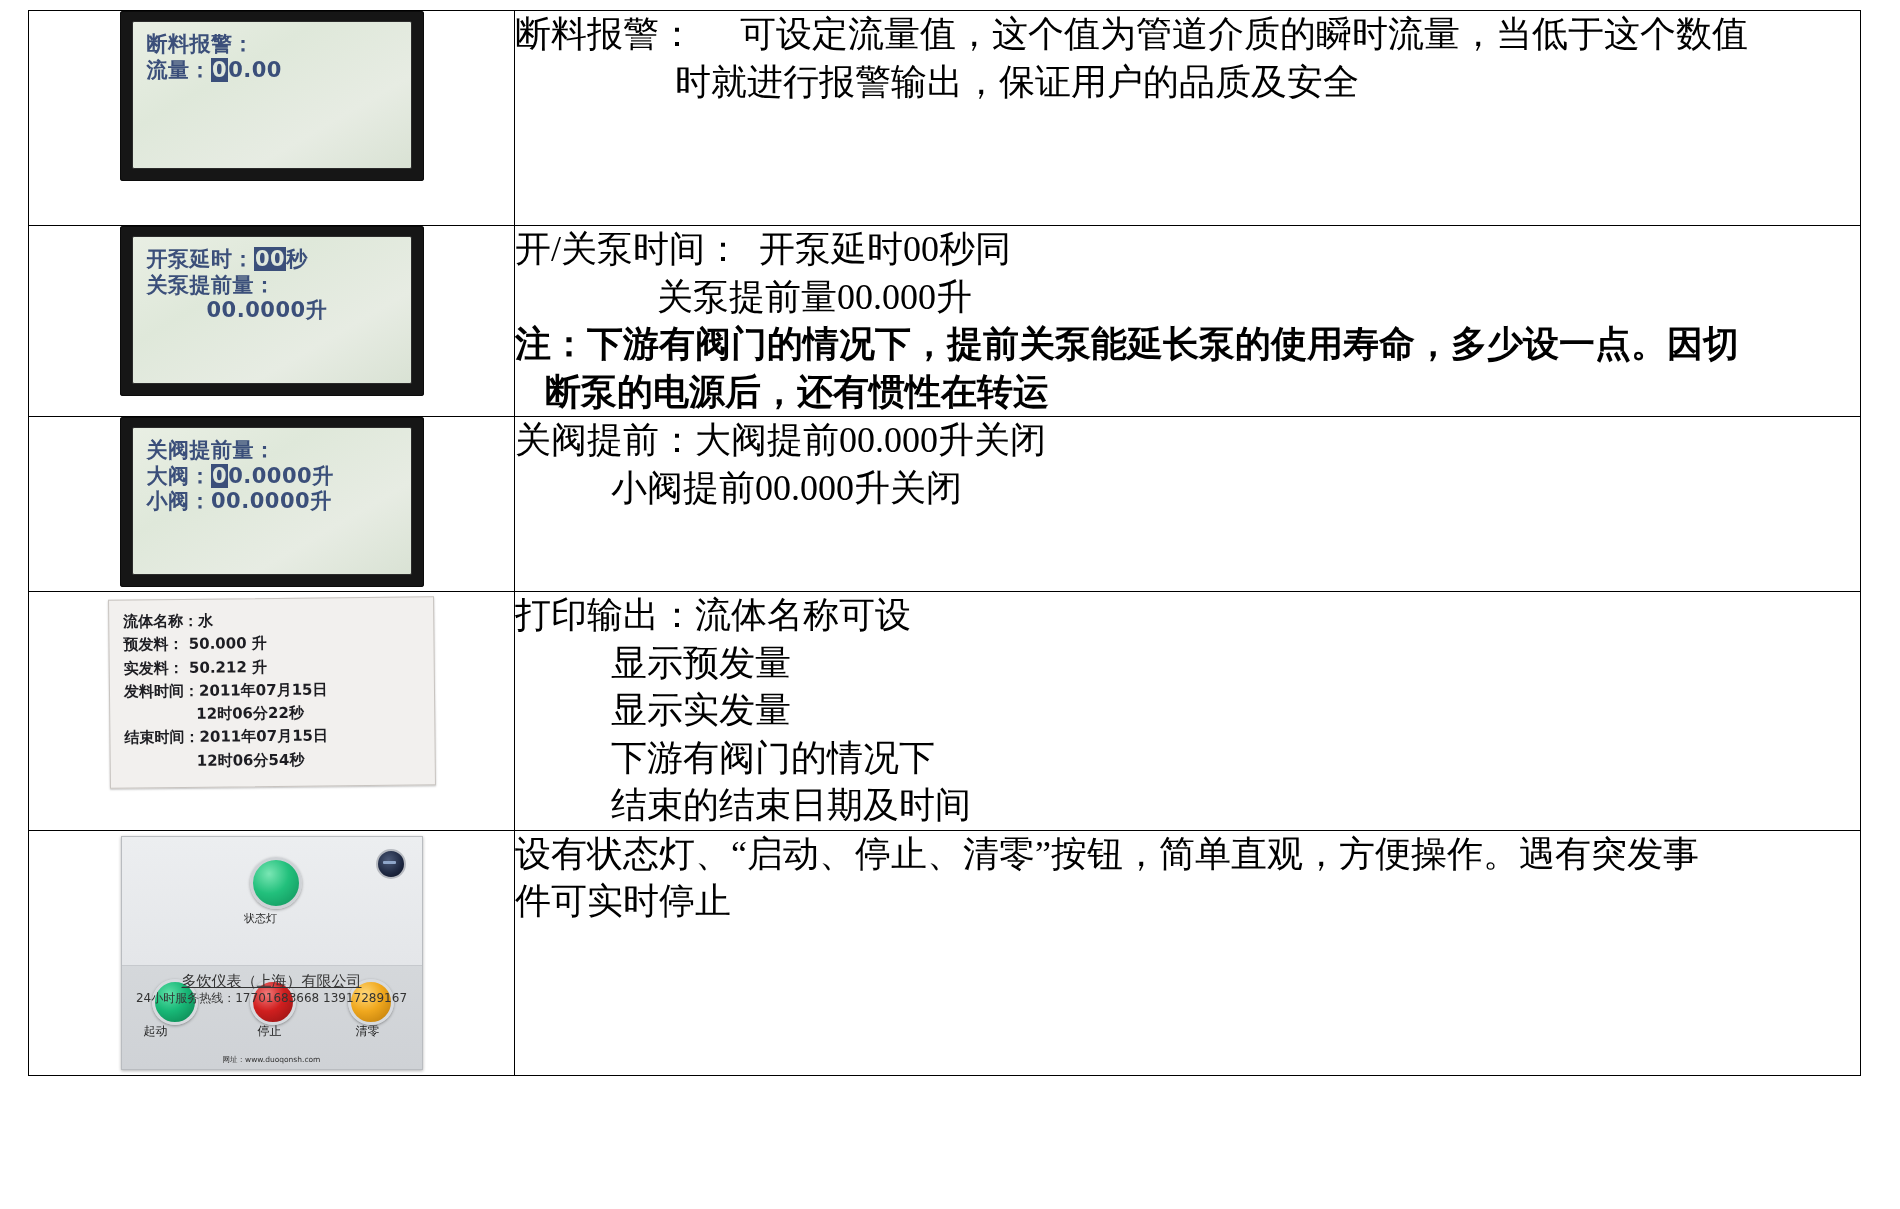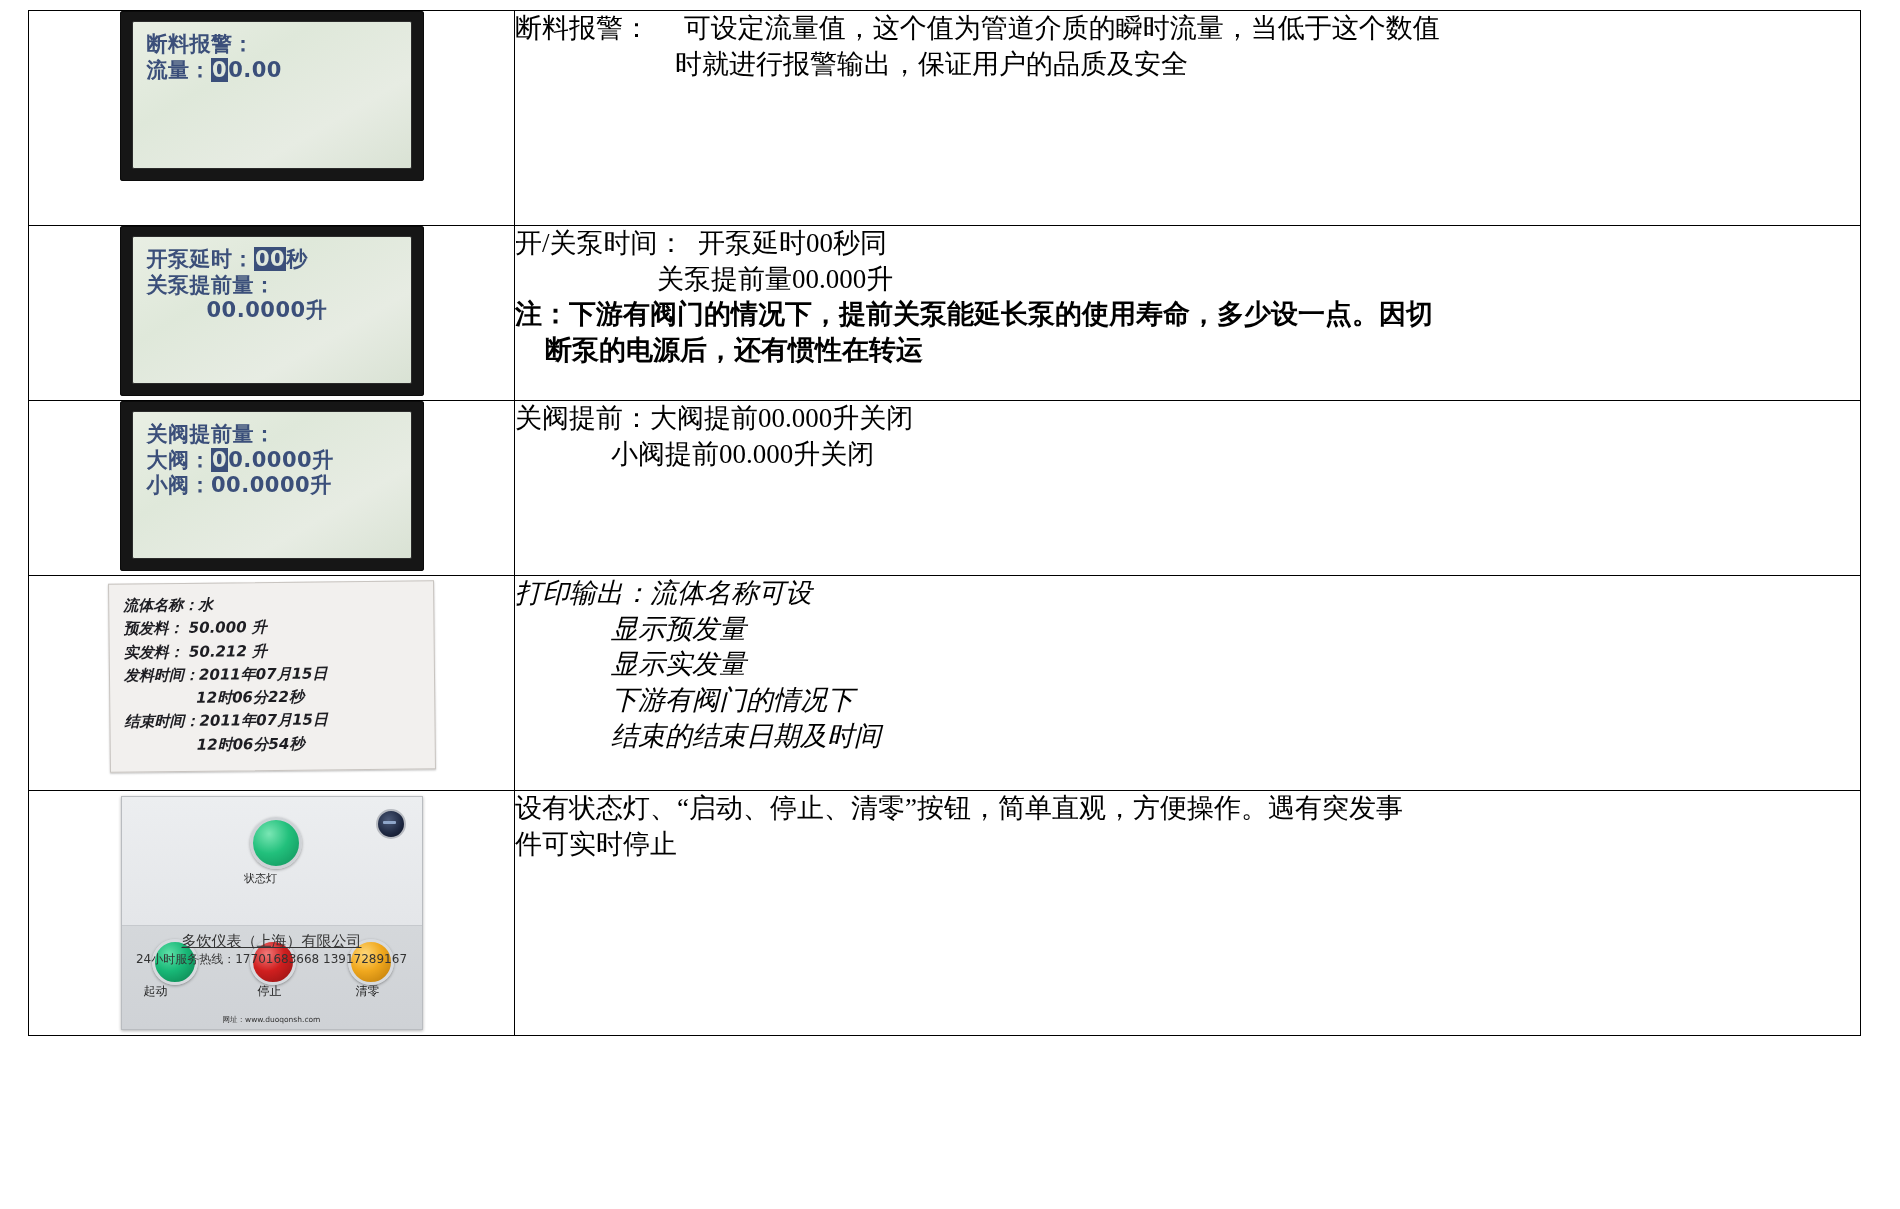--- a/index.html
+++ b/index.html
@@ -34,27 +34,27 @@
   }
   td.img-cell {
     width: 485px;
     text-align: center;
     vertical-align: middle;
     padding: 0;
   }
   td.text-cell {
     width: 1345px;
     padding: 8px 12px 10px 14px;
-    font-size: 27px;
+    font-size: 36px;
     line-height: 1.32;
   }
   .row-h1 { height: 215px; margin-left: 28px; }
   .row-h2 { height: 175px; margin-top: 11px; }
   .row-h3 { height: 175px; }
-  .row-h4 { height: 215px; font-style: italic; }
+  .row-h4 { height: 215px; }
   .row-h5 { height: 245px; }
 
   
   .lcd-wrap {
     width: 280px;
     margin: 0 auto;
     background: #161616;
     padding: 10px 12px 12px 12px;
     border-radius: 3px;
     box-shadow: 0 0 0 1px #0b0b0b inset;

